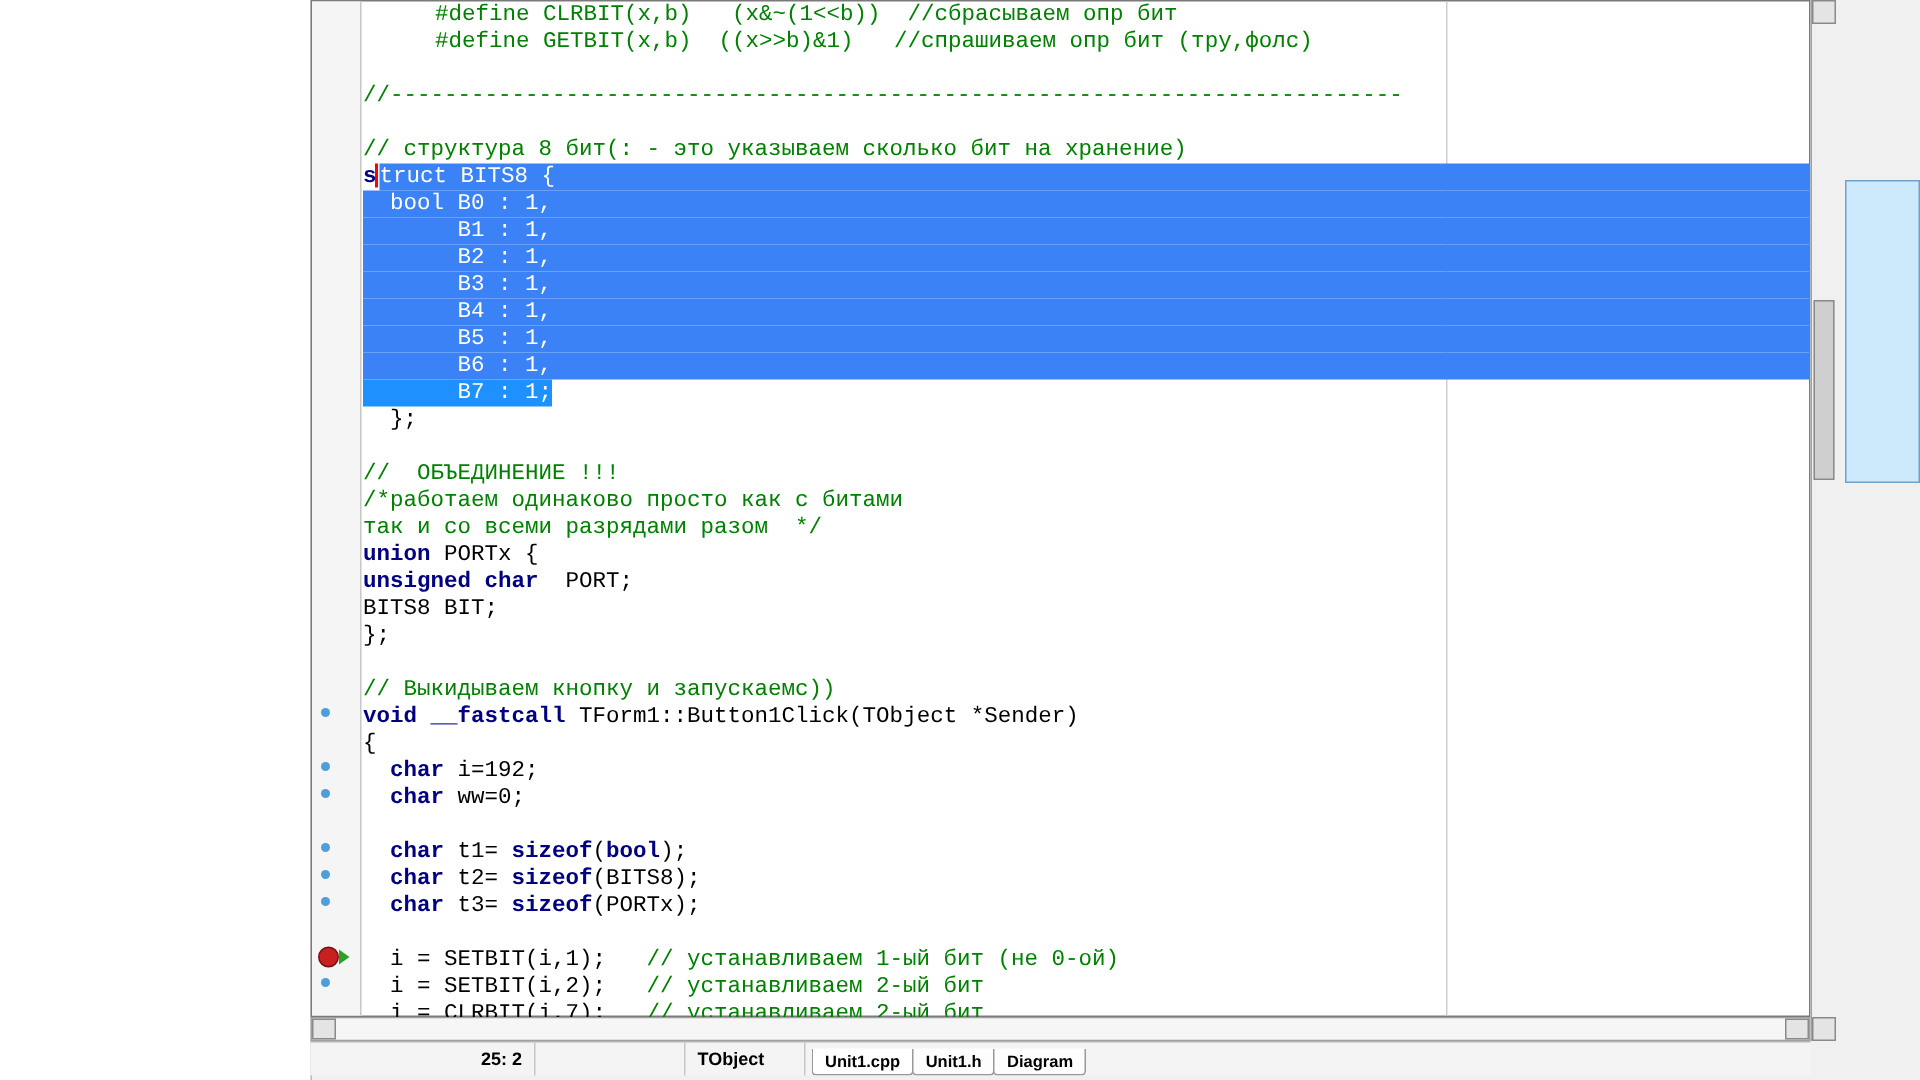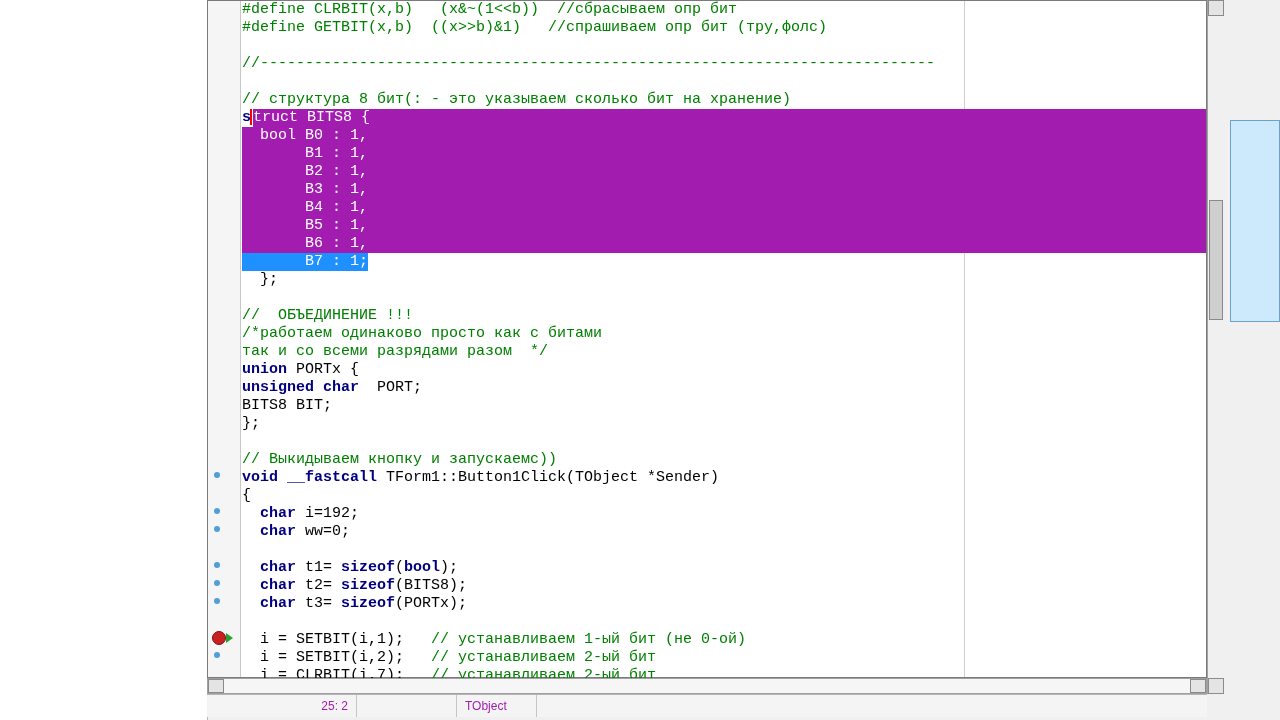--- a/index.html
+++ b/index.html
@@ -7,42 +7,42 @@
   .ide-frame{position:absolute;left:0;top:0;right:0;bottom:0;background:#f0f0f0;}
   .editor-pane{position:absolute;left:207px;top:0;width:1000px;height:678px;
     background:#fff;border:1px solid #7a7a7a;box-sizing:border-box;}
   .gutter{position:absolute;left:0;top:0;width:32px;height:100%;
     background:#f5f5f5;border-right:1px solid #c8c8c8;}
   .code-area{position:absolute;left:32px;top:0;right:0;height:100%;
     white-space:pre;line-height:18px;color:#000;}
   .code-line{height:18px;padding-left:2px;}
   .kw{color:#000080;font-weight:bold;}
   .cm{color:#008000;}
-  .dv{color:#008000;}
-  .sel-line{display:block;background:#a21caf;color:#fff;width:100%;}
+  .dv{color:#008000;padding-left:48px;}
+  .sel-line{display:block;background:#3b82f6;color:#fff;width:100%;}
   .sel-last{background:#1e90ff;color:#fff;display:inline-block;}
   .caret{display:inline-block;width:2px;height:16px;background:#f00;
     vertical-align:middle;position:relative;left:-1px;}
   .gut-dot{position:absolute;left:6px;width:6px;height:6px;border-radius:50%;
     background:#4e9fd9;}
   .gut-stop{position:absolute;left:4px;width:12px;height:12px;border-radius:50%;
     background:#c82020;border:1px solid #7a1010;}
   .gut-arrow{position:absolute;left:18px;width:0;height:0;
     border-top:5px solid transparent;border-bottom:5px solid transparent;
     border-left:7px solid #2aa22a;}
   .rmargin{position:absolute;top:0;bottom:0;width:1px;background:#cfcfcf;}
   .hscroll{position:absolute;left:207px;width:1000px;height:16px;top:678px;
     background:#f0f0f0;border:1px solid #a0a0a0;box-sizing:border-box;
     display:flex;align-items:center;}
   .hscroll .arrow{width:16px;height:14px;background:#e4e4e4;
     border:1px solid #8a8a8a;box-sizing:border-box;margin:0;}
   .hscroll .track{flex:1;height:14px;background:#f6f6f6;}
   .statusbar{position:absolute;left:207px;width:1000px;top:694px;height:22px;
     background:#f4f4f4;border-top:1px solid #b5b5b5;font-family:Tahoma,sans-serif;
-    font-size:12px;display:flex;align-items:center;color:#a21caf;}
+    font-size:12px;display:flex;align-items:center;color:#000000;font-weight:bold;}
   .status-cell{border-right:1px solid #c6c6c6;height:100%;display:flex;
     align-items:center;padding:0 8px;box-sizing:border-box;}
   .tabs{display:flex;align-items:flex-end;height:100%;padding-left:4px;}
   .tab{border:1px solid #999;border-top:none;background:#fdfdfd;
     padding:1px 8px 0 8px;margin-right:-1px;font-size:11px;height:16px;
     display:flex;align-items:center;border-radius:0 0 3px 3px;}
   .vscroll{position:absolute;right:56px;top:0;width:16px;height:694px;
     background:#f0f0f0;border-left:1px solid #a0a0a0;}
   .vscroll .vbtn{height:16px;background:#e4e4e4;border:1px solid #8a8a8a;
     box-sizing:border-box;}
@@ -86,14 +86,19 @@
   <div class="hscroll">
     <div class="arrow"></div>
     <div class="track"></div>
     <div class="arrow"></div>
   </div>
 
   <div class="statusbar">
     <div class="status-cell" style="width:150px;justify-content:flex-end;">25:  2</div>
     <div class="status-cell" style="width:100px;"></div>
     <div class="status-cell" style="width:80px;">TObject</div>
+    <div class="tabs" id="tabs">
+        <div class="tab" style="background: rgb(255, 255, 255);">Unit1.cpp</div>
+        <div class="tab">Unit1.h</div>
+        <div class="tab">Diagram</div>
+      </div>
   </div>
 </div>
 
 </body></html>

